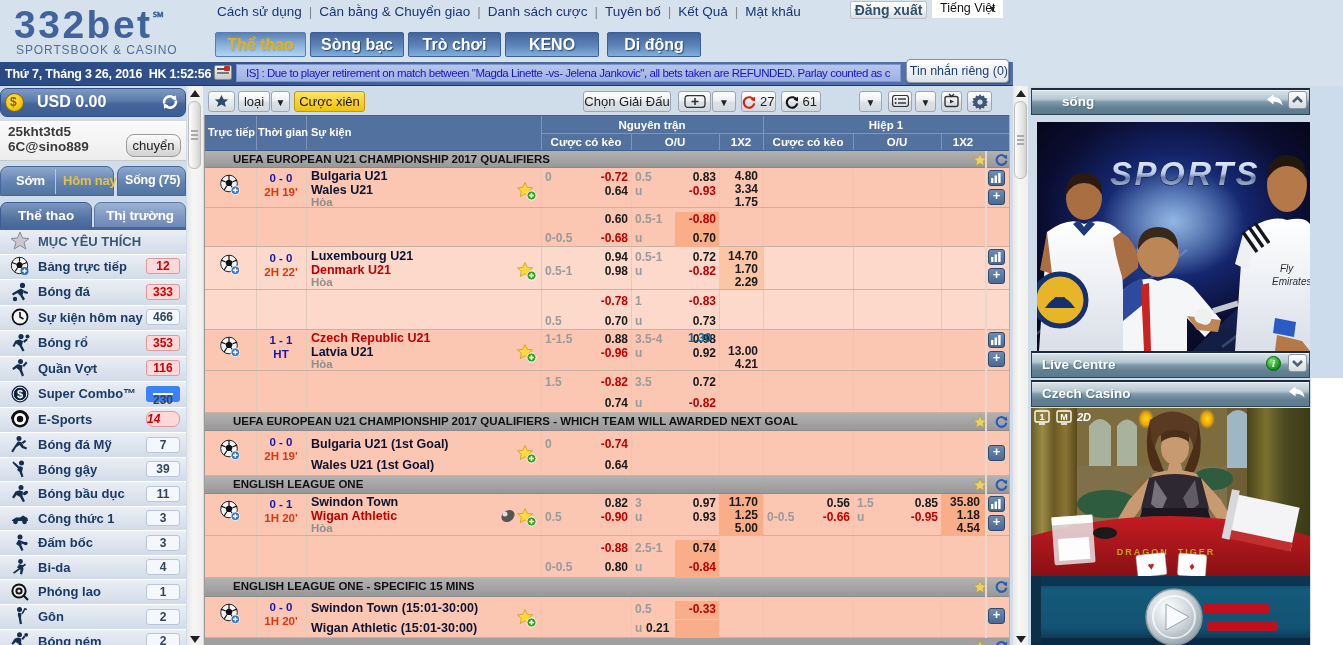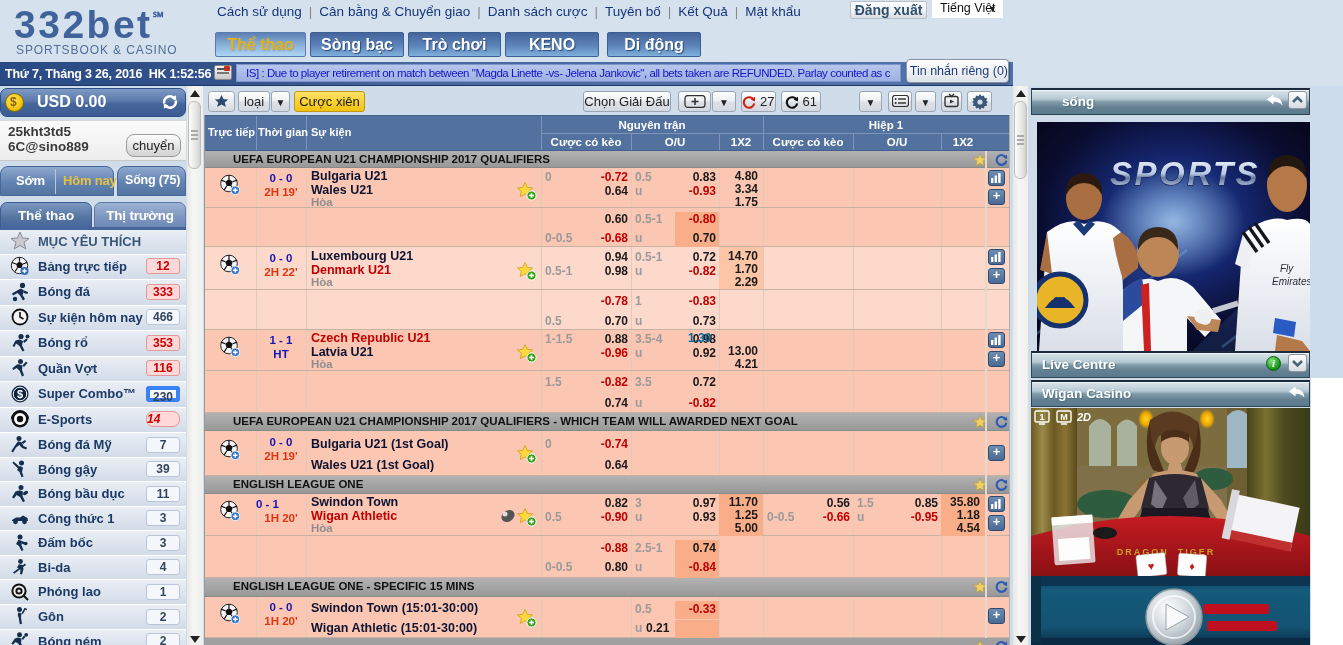--- a/index.html
+++ b/index.html
@@ -106,21 +106,21 @@
   </svg>
 <div class="abs" style="left:38px;top:360.8px;font-size:13px;font-weight:bold;color:#1c3a66;">Quần Vợt</div>
 <div class="abs" style="left:146px;top:360.2px;width:34px;height:16px;background:#ffd9d9;border:1px solid #e09898;color:#cc0000;border-radius:3px;text-align:center;line-height:15px;font-size:12px;font-weight:bold;">116</div>
 <div class="abs" style="left:0;top:382.2px;width:186px;height:25.45px;background:linear-gradient(180deg,#eaeef5 0%,#dde4ee 55%,#d2dbe8 100%);border-bottom:1px solid #fff;"></div>
 <svg class="abs" style="left:10px;top:384px;" width="20" height="20" viewBox="0 0 20 20">
     <circle cx="10" cy="10" r="8.5" fill="#0e2240"></circle>
     <circle cx="10" cy="10" r="6.8" fill="none" stroke="#fff" stroke-width="1"></circle>
     <text x="10" y="14" font-size="11" font-weight="bold" fill="#fff" text-anchor="middle" font-family="Liberation Sans">$</text>
   </svg>
 <div class="abs" style="left:38px;top:386.2px;font-size:13px;font-weight:bold;color:#1c3a66;">Super Combo™</div>
-<div class="abs" style="left:146px;top:385.7px;width:34px;height:16px;background:#f4f7fb;border:4px solid #3b82f6;color:#31445c;border-radius:3px;text-align:center;line-height:15px;font-size:12px;font-weight:bold;">230</div>
+<div class="abs" style="left:146px;top:385.7px;width:34px;height:16px;background:#f4f7fb;border:7px solid #3b82f6;color:#31445c;border-radius:3px;text-align:center;line-height:15px;font-size:12px;font-weight:bold;">230</div>
 <div class="abs" style="left:0;top:407.6px;width:186px;height:25.45px;background:linear-gradient(180deg,#eaeef5 0%,#dde4ee 55%,#d2dbe8 100%);border-bottom:1px solid #fff;"></div>
 <svg class="abs" style="left:10px;top:409px;" width="20" height="20" viewBox="0 0 20 20">
     <circle cx="10" cy="10" r="8.5" fill="#111"></circle>
     <circle cx="10" cy="10" r="6" fill="#fff"></circle>
     <circle cx="10" cy="10" r="3.2" fill="#111"></circle>
     <path d="M2 10 a8 8 0 0 1 16 0" fill="none" stroke="#111" stroke-width="2"></path>
   </svg>
 <div class="abs" style="left:38px;top:411.6px;font-size:13px;font-weight:bold;color:#1c3a66;">E-Sports</div>
 <div class="abs" style="left:146px;top:411.1px;width:34px;height:16px;background:#ffd9d9;border:1px solid #e09898;color:#cc0000;border-radius:7px;line-height:15px;font-size:12px;font-weight:bold;font-style:italic;">14</div>
 <div class="abs" style="left:0;top:433.1px;width:186px;height:24.55px;background:linear-gradient(180deg,#eaeef5 0%,#dde4ee 55%,#d2dbe8 100%);border-bottom:1px solid #fff;"></div>
@@ -549,21 +549,21 @@
 <div class="abs" style="left:204px;top:535px;width:806px;height:1px;background:#c8b2a4;"></div>
 <div class="abs" style="left:719px;top:494px;width:44px;height:42px;background:#f9ae89;"></div>
 <div class="abs" style="left:941px;top:494px;width:44px;height:42px;background:#f9ae89;"></div>
 <svg class="abs" style="left:219px;top:500px;" width="22" height="22" viewBox="0 0 22 22">
     <circle cx="10" cy="9.5" r="8.3" fill="#f4f4f4" stroke="#222" stroke-width="1"></circle>
     <path d="M10 5 L13.7 7.7 L12.3 12 L7.7 12 L6.3 7.7 Z" fill="#111"></path>
     <path d="M10 1.2 L10 5 M13.7 7.7 L17.9 6.1 M12.3 12 L14.8 15.8 M7.7 12 L5.2 15.8 M6.3 7.7 L2.1 6.1" stroke="#111" stroke-width="1.2" fill="none"></path>
     <circle cx="16.3" cy="16.3" r="4.4" fill="#3a78cc" stroke="#fff" stroke-width="0.9"></circle>
     <path d="M16.3 14 v4.6 M14 16.3 h4.6" stroke="#fff" stroke-width="1.4"></path>
   </svg>
-<div class="abs" style="left:256px;top:498px;width:50px;font-size:11.5px;font-weight:bold;color:#1515b4;">0 - 1</div>
+<div class="abs" style="left:256px;top:498px;width:50px;text-align:center;font-size:11.5px;font-weight:bold;color:#1515b4;">0 - 1</div>
 <div class="abs" style="left:256px;top:512px;width:50px;text-align:center;font-size:11.5px;font-weight:bold;color:#e03510;">1H 20'</div>
 <div class="abs" style="left:311px;top:495px;font-size:12.5px;font-weight:bold;color:#0d1333;white-space:nowrap;">Swindon Town</div>
 <div class="abs" style="left:311px;top:509px;font-size:12.5px;font-weight:bold;color:#c00000;white-space:nowrap;">Wigan Athletic</div>
 <div class="abs" style="left:311px;top:522px;font-size:11.5px;font-weight:bold;color:#8f8f8f;">Hòa</div>
 <svg class="abs" style="left:517px;top:508px;" width="20" height="19" viewBox="0 0 20 19">
     <path d="M8 0.5 L10.3 5.4 L15.5 5.9 L11.6 9.4 L12.8 14.5 L8 11.8 L3.2 14.5 L4.4 9.4 L0.5 5.9 L5.7 5.4 Z" fill="#ffd83c" stroke="#c8a018" stroke-width="0.8"></path>
     <circle cx="14.5" cy="13.5" r="4.6" fill="#35a318" stroke="#fff" stroke-width="1"></circle>
     <path d="M14.5 11 v5 M12 13.5 h5" stroke="#fff" stroke-width="1.5"></path>
   </svg>
 <svg class="abs" style="left:500px;top:508px;" width="16" height="16" viewBox="0 0 16 16">
@@ -753,21 +753,21 @@
 </svg>
 <div class="abs" style="left:1031px;top:351px;width:279px;height:27px;background:linear-gradient(180deg,#dbe4ea 0%,#b5c8d3 38%,#7f9aa9 50%,#627f91 75%,#597b8e 100%);border:1px solid #2e4452;border-top:2px solid #1b2b3b;box-shadow:inset 0 1px 0 #eef3f6;"></div>
 <div class="abs" style="left:1042px;top:357px;font-size:13.5px;font-weight:bold;color:#fff;text-shadow:1px 1px 1px #51707f;">Live Centre</div>
 <div class="abs" style="left:1266px;top:356px;width:15px;height:15px;border-radius:50%;background:radial-gradient(circle at 35% 30%,#7ee87e,#149014 70%);border:1px solid #0a600a;"></div>
 <div class="abs" style="left:1266px;top:357px;width:15px;text-align:center;font-size:11px;font-weight:bold;color:#fff;font-family:'Liberation Serif',serif;font-style:italic;">i</div>
 <div class="abs" style="left:1288px;top:354px;width:19px;height:18px;background:linear-gradient(180deg,#fdfdfd,#d8dde2);border:1px solid #8a98a4;border-radius:3px;"></div>
 <svg class="abs" style="left:1288px;top:354px;" width="19" height="18" viewBox="0 0 19 18">
     <path d="M5 7 L9.5 11.5 L14 7" fill="none" stroke="#4a6578" stroke-width="2.6"></path>
   </svg>
 <div class="abs" style="left:1031px;top:380px;width:279px;height:27px;background:linear-gradient(180deg,#dbe4ea 0%,#b5c8d3 38%,#7f9aa9 50%,#627f91 75%,#597b8e 100%);border:1px solid #2e4452;border-top:2px solid #1b2b3b;box-shadow:inset 0 1px 0 #eef3f6;"></div>
-<div class="abs" style="left:1042px;top:386px;font-size:13.5px;font-weight:bold;color:#fff;text-shadow:1px 1px 1px #51707f;">Wigan Casino</div>
+<div class="abs" style="left:1042px;top:386px;font-size:13.5px;font-weight:bold;color:#fff;text-shadow:1px 1px 1px #51707f;">Czech Casino</div>
 <svg class="abs" style="left:1288px;top:386px;" width="18" height="14" viewBox="0 0 18 14">
     <path d="M7.5 0.5 L7.5 3 C13 3 16 6.5 16.5 11.5 C14 8.5 11 7.5 7.5 7.8 L7.5 10.5 L1 5.5 Z" fill="#fff"></path>
   </svg>
 <svg class="abs" style="left:1031px;top:408px;" width="279" height="237" viewBox="0 0 279 237">
 <defs>
 <linearGradient id="curt" x1="0" y1="0" x2="1" y2="0">
         <stop offset="0" stop-color="#6b5a22"></stop>
         <stop offset="0.25" stop-color="#9a8a48"></stop>
         <stop offset="0.5" stop-color="#6b5a22"></stop>
         <stop offset="0.75" stop-color="#8a7434"></stop>

